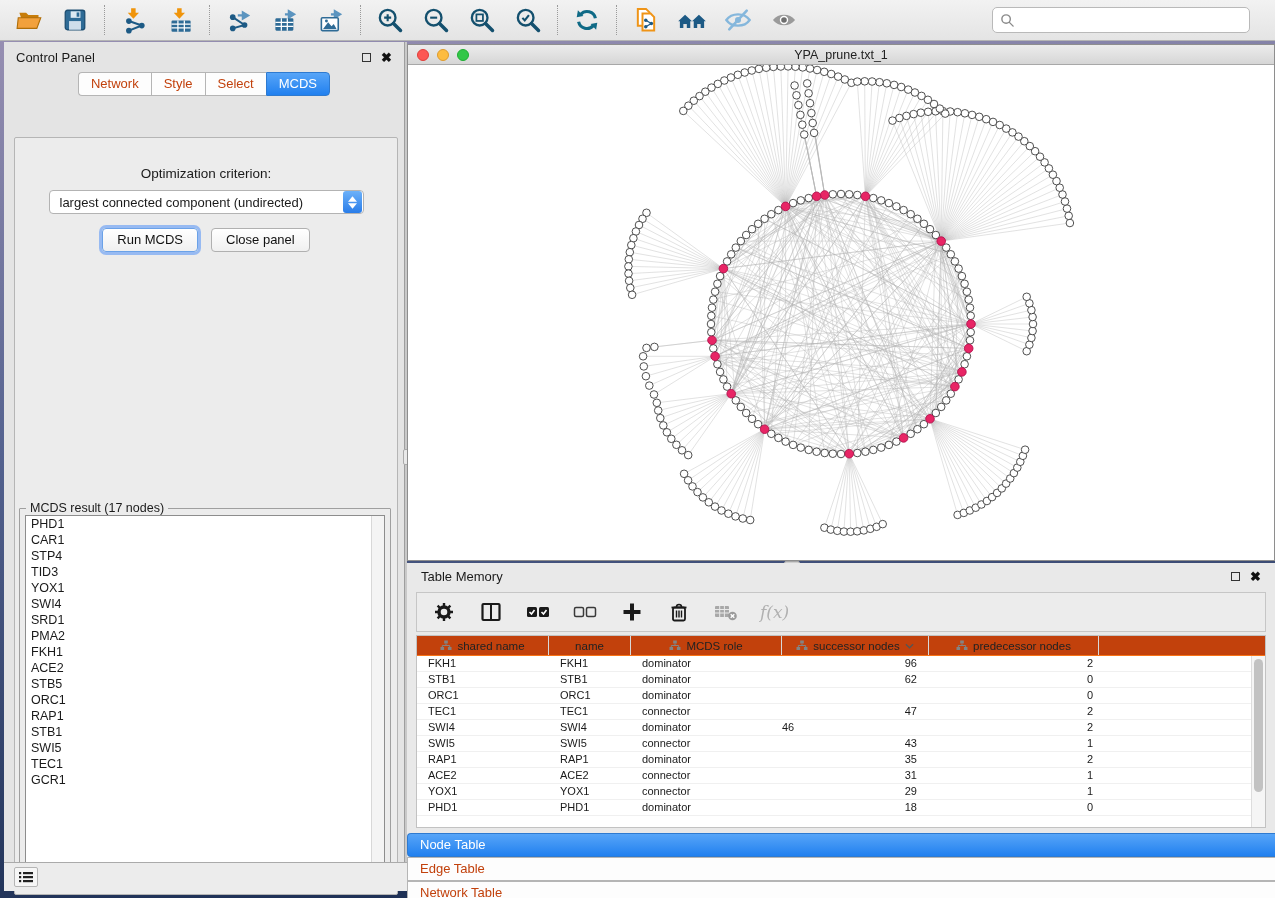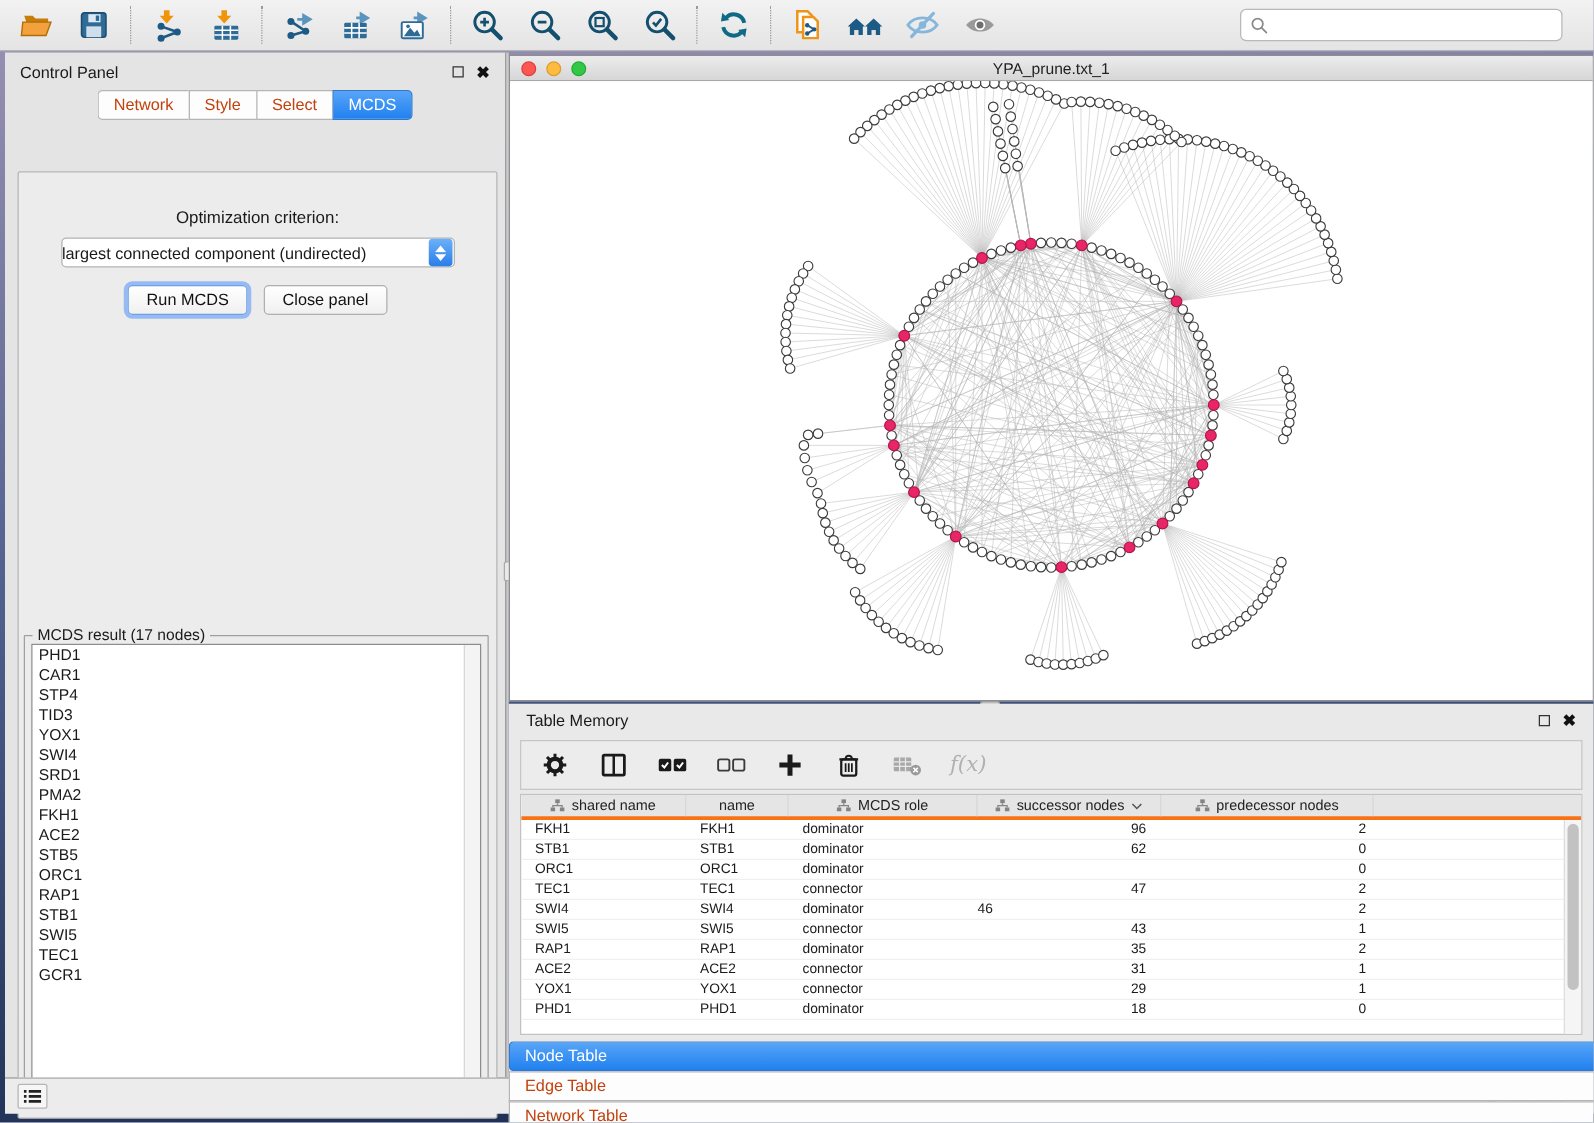--- a/index.html
+++ b/index.html
@@ -37,21 +37,21 @@
     border-right:none; color:#c2410c; cursor:pointer; }
   .tab:first-child { border-radius:4px 0 0 4px; }
   .tab:last-child { border-radius:0 4px 4px 0; border-right:1px solid #b5b5b5; }
   .tab.active { background:linear-gradient(#57a5f8,#2180ef); color:#fff; border-color:#2e7ad0; }
 
   .cp-body { position:absolute; left:10px; top:95px; width:384px; height:758px;
     background:#ececec; border:1px solid #b5b5b5; border-radius:2px; }
   .opt-label { text-align:center; margin-top:28px; font-size:13.5px; }
   .select-box { position:relative; margin:9px auto 0; width:315px; height:24px; background:#fff;
     border:1px solid #b3b3b3; border-radius:4px; display:flex; align-items:center; cursor:pointer; }
-  .select-value { flex:1; font-size:13px; white-space:nowrap; overflow:hidden; }
+  .select-value { flex:1; font-size:13px; padding-left:10px; white-space:nowrap; overflow:hidden; }
   .select-stepper { width:19px; height:22px; border-radius:3px; margin-right:1px;
     background:linear-gradient(#6cb1f9,#2a7de9); display:flex; flex-direction:column;
     align-items:center; justify-content:center; gap:1px; }
   .select-stepper svg { display:block; }
   .btn-row { display:flex; justify-content:center; gap:13px; margin-top:14px; }
   .mac-btn { font-size:13px; padding:3px 14px 4px; background:linear-gradient(#ffffff,#f0f0f0);
     border:1px solid #b0b0b0; border-radius:4px; cursor:pointer; color:#111; }
   .mac-btn.focused { box-shadow:0 0 0 3px rgba(82,145,248,.55); border-color:#6ba2e8; }
 
   .result-box { position:absolute; left:4px; top:370px; width:372px; height:372px;
@@ -87,21 +87,21 @@
   
   .table-panel { left:407px; top:563px; width:868px; height:299px; background:#e9e9e9; }
   .tp-header { height:27px; display:flex; align-items:center; padding:0 14px; }
   .tp-toolbar { margin:2px 9px 0 9px; height:40px; background:#ececec; border:1px solid #c6c6c6;
     display:flex; align-items:center; gap:21px; padding:0 14px; }
   .tp-tool { width:26px; height:26px; display:flex; align-items:center; justify-content:center; cursor:pointer; }
   .fx-label { font-family:"DejaVu Serif", serif; font-style:italic; font-size:17px; color:#b0b0b0; cursor:default; }
 
   .data-table { position:absolute; left:9px; right:9px; top:72px; height:193px; background:#fff;
     border:1px solid #c2c2c2; overflow:hidden; }
-  .tbl-headrow { display:flex; height:20px; background:#e5e5e5; border-bottom:3px solid #f97316; }
+  .tbl-headrow { display:flex; height:20px; background:#c2410c; border-bottom:1px solid #f97316; }
   .tbl-hcell { display:flex; align-items:center; justify-content:center; gap:5px; font-size:11.5px;
     color:#222; border-right:1px solid #d8d8d8; cursor:pointer; position:relative; }
   .tbl-body { position:absolute; top:20px; left:0; right:14px; bottom:0; }
   .tbl-row { display:flex; height:16px; border-bottom:1px solid #f0f0f0; cursor:default; }
   .tbl-cell { font-size:11px; line-height:15px; white-space:nowrap; overflow:hidden; }
   .tbl-scroll { position:absolute; top:20px; right:0; bottom:0; width:14px; background:#f5f5f5;
     border-left:1px solid #ddd; }
   .tbl-thumb { position:absolute; left:2px; right:2px; top:3px; height:78%; background:#c2c2c2;
     border-radius:5px; cursor:pointer; }
 

